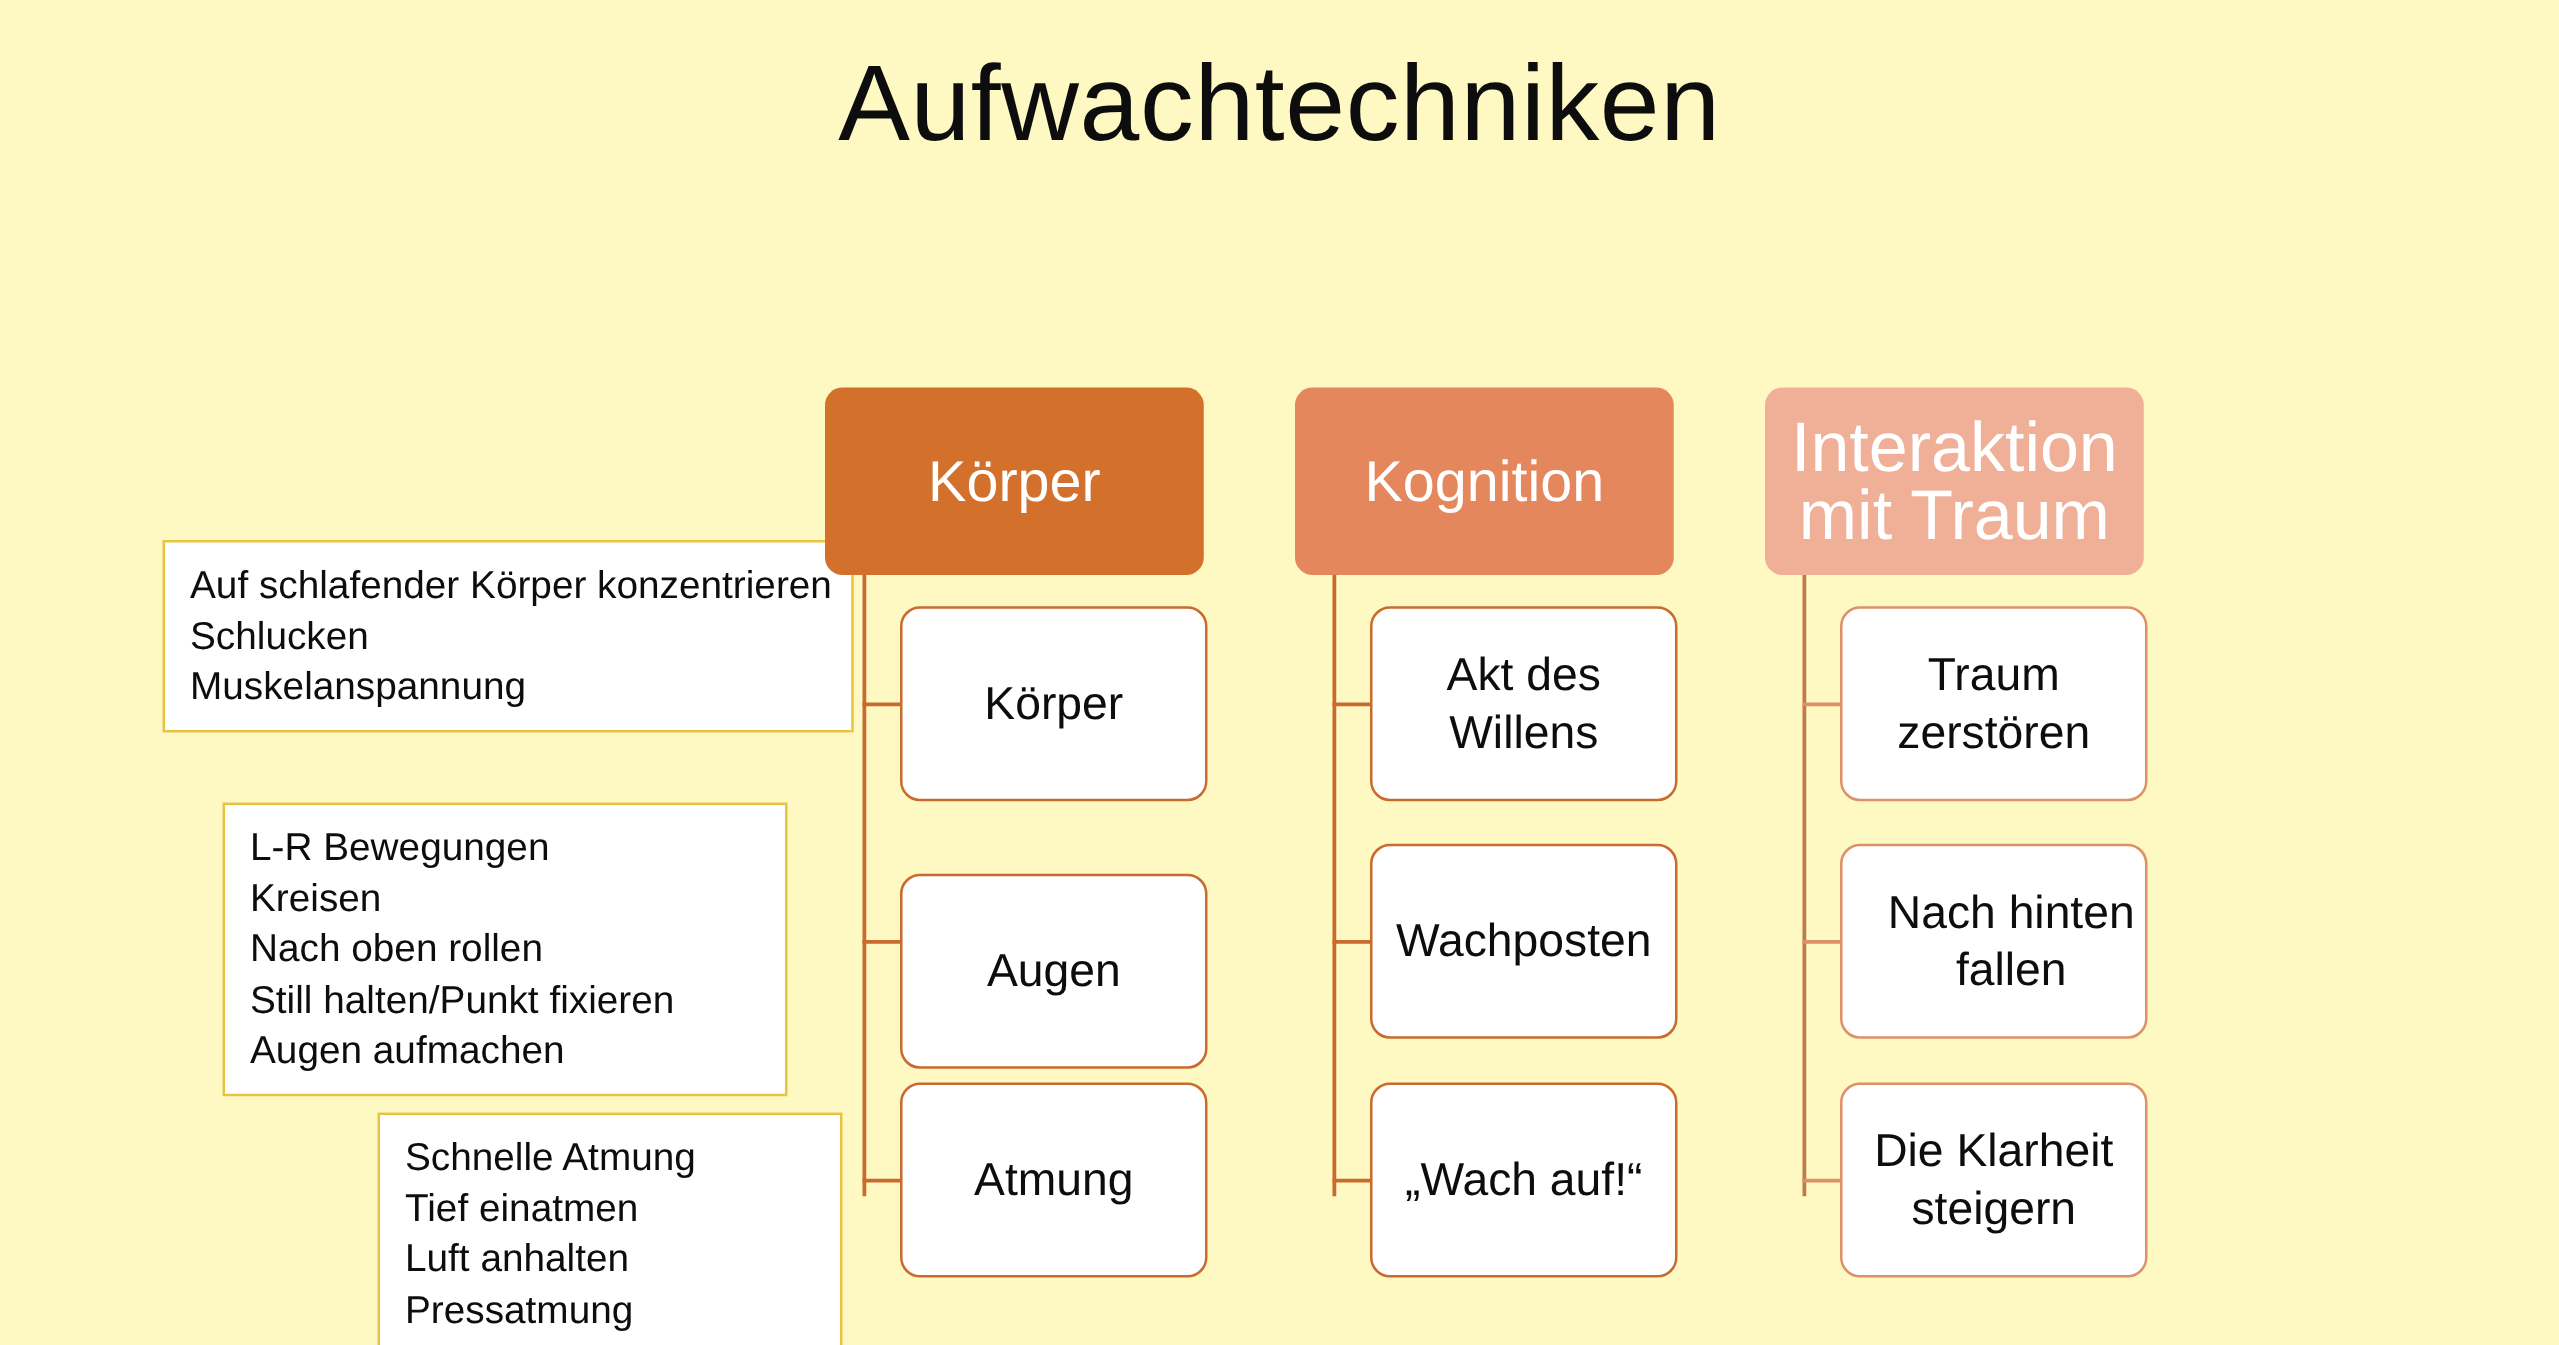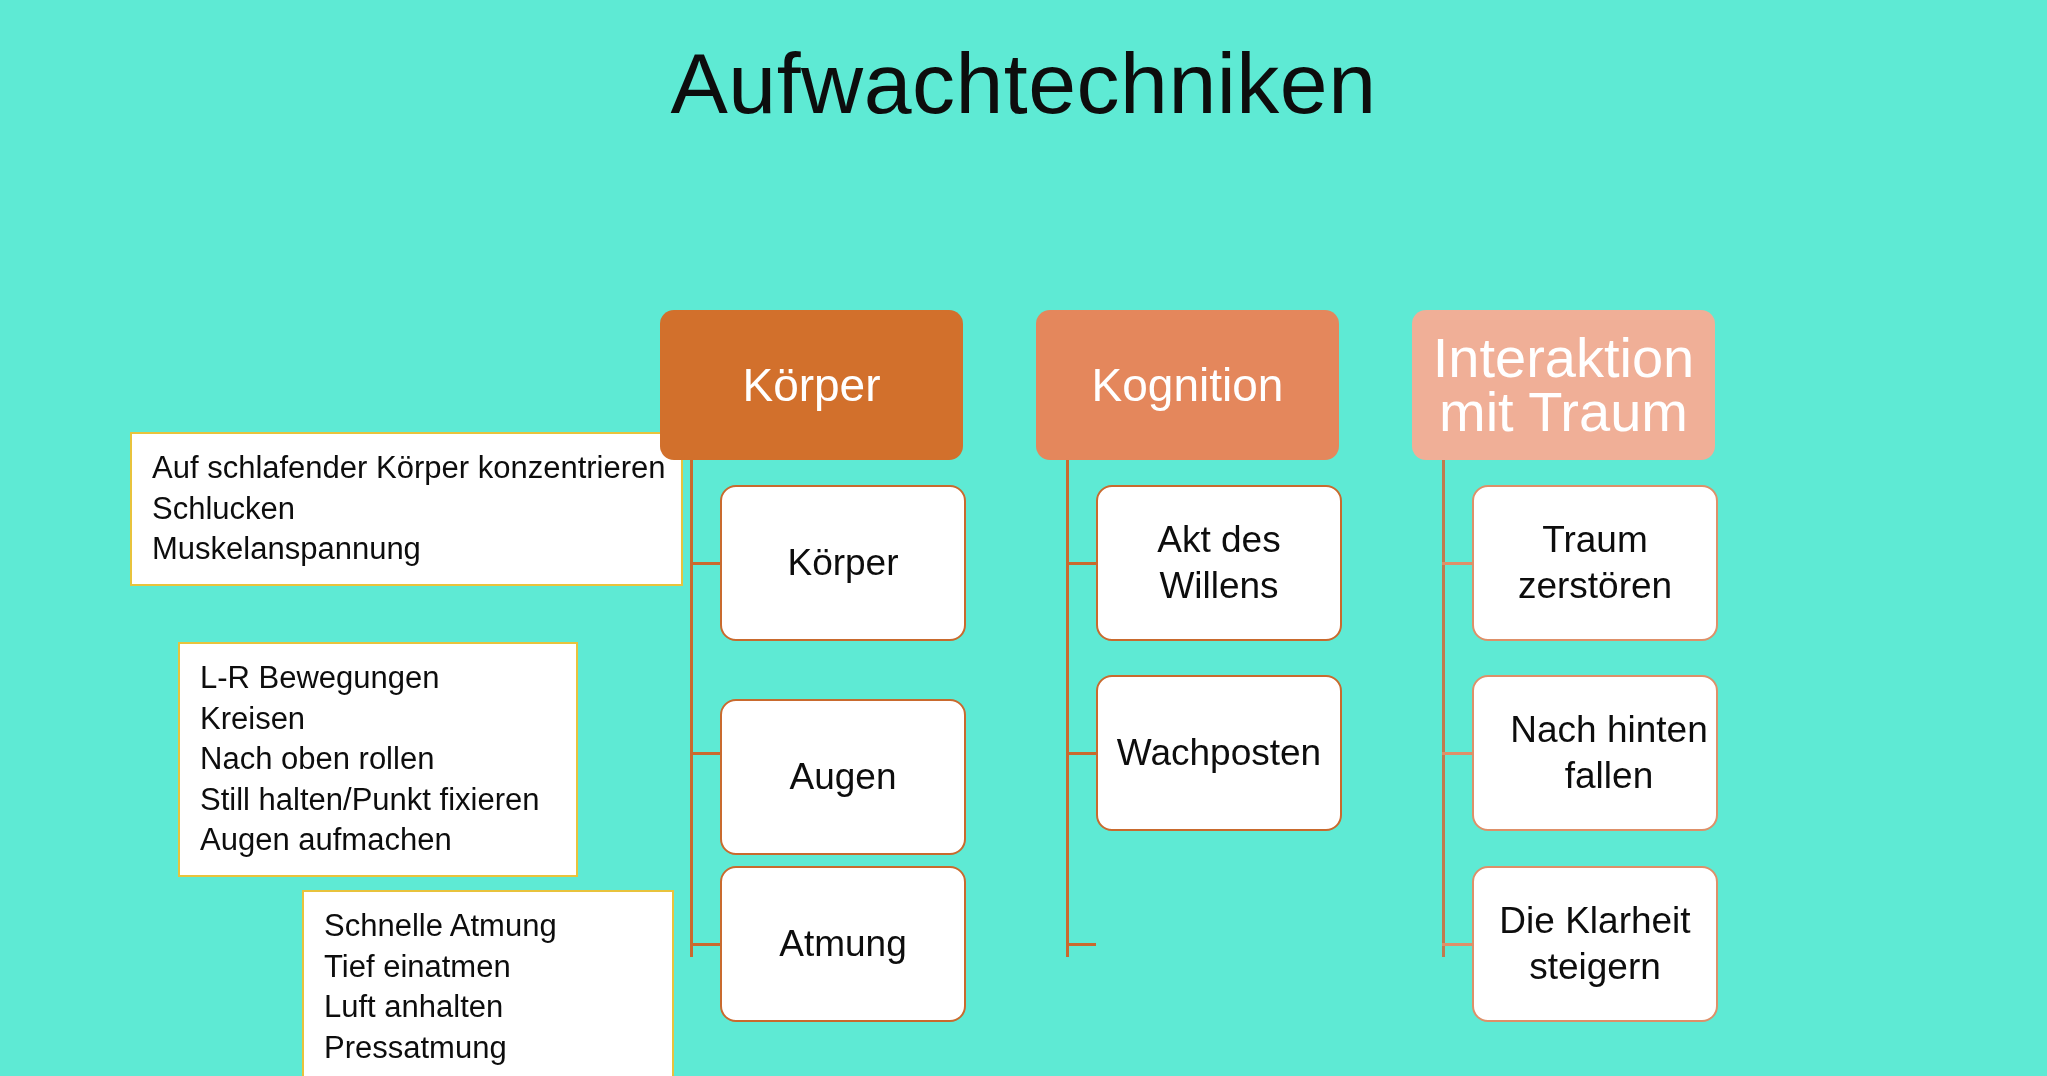--- a/index.html
+++ b/index.html
@@ -13,21 +13,21 @@
     color: #000000;
     -webkit-font-smoothing: antialiased;
   }
 
   
   #slide {
     position: relative;
     width: 2047px;
     height: 1076px;
     overflow: hidden;
-    background: #5eead4;
+    background: #fef9c3;
   }
 
   
   .slide-title {
     position: absolute;
     left: 0;
     top: 38px;
     width: 100%;
     text-align: center;
     font-size: 86px;
@@ -47,21 +47,21 @@
     padding: 14px 18px 14px 20px;
   }
   .note-line {
     font-size: 31px;
     line-height: 40.5px;
     color: #0d0d0d;
     white-space: pre;
   }
 
   #note-body  { left: 88px;  top: 432px; width: 553px; margin-left: 42px; }
-  #note-eyes  { left: 178px; top: 642px; width: 400px; }
+  #note-eyes  { left: 178px; top: 642px; width: 452px; }
   #note-breath{ left: 302px; top: 890px; width: 372px; }
 
   
   .column {
     position: absolute;
     top: 310px;
     width: 303px;
   }
   #col-koerper     { left: 660px; }
   #col-kognition   { left: 1036px; }
@@ -180,20 +180,21 @@
 
   <div class="column" id="col-kognition">
     <div class="col-header" style="background: rgb(228, 135, 92);">Kognition</div>
   </div>
   <div class="stub stub-1" style="left:1066px;"></div>
   <div class="child-box child-1" style="left:1096px;">Akt des
 Willens</div>
   <div class="stub stub-2" style="left:1066px;"></div>
   <div class="child-box child-2" style="left:1096px;">Wachposten</div>
   <div class="stub stub-3" style="left:1066px;"></div>
+  <div class="child-box child-3" style="left:1096px;">„Wach auf!“</div>
 
   <div class="column" id="col-interaktion">
     <div class="col-header two-line" style="background: rgb(240, 175, 151);">Interaktion
 mit Traum</div>
   </div>
   <div class="stub pale stub-1" style="left:1442px;"></div>
   <div class="child-box child-1" style="left:1472px;border-color:#DE9069;">Traum
 zerstören</div>
   <div class="stub pale stub-2" style="left:1442px;"></div>
   <div class="child-box child-2" style="left:1472px;border-color:#DE9069;padding-left:36px;">Nach hinten

